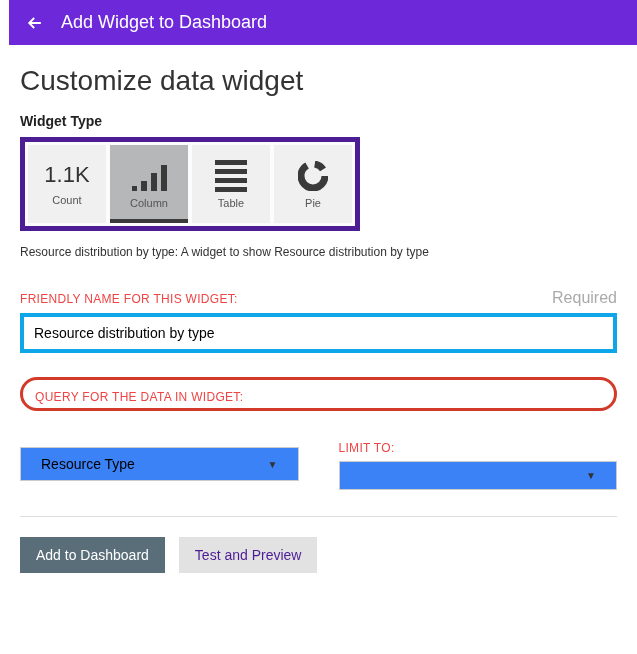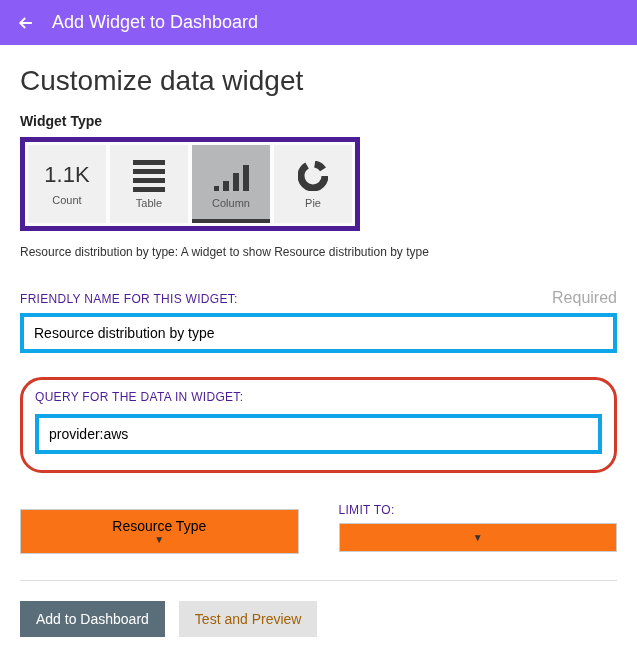--- a/index.html
+++ b/index.html
@@ -1,47 +1,47 @@
 <!DOCTYPE html>
 <html><head>
 <meta charset="utf-8">
 <style>
 * { box-sizing: border-box; margin: 0; padding: 0; }
 body { font-family: -apple-system, BlinkMacSystemFont, "Segoe UI", Arial, sans-serif; background: #fff; width: 637px; }
-.header { background: #8b5cf6; color: #fff; padding: 12px 16px; display: flex; align-items: center; }
+.header { background: #6d28d9; color: #fff; padding: 12px 16px; display: flex; align-items: center; margin-left: 9px; }
 .back-icon { margin-right: 16px; cursor: pointer; display: flex; }
 .back-icon svg { width: 20px; height: 20px; }
 .header-title { font-size: 18px; font-weight: 400; }
 .content { padding: 20px 20px 0 20px; }
 .page-title { font-size: 28px; color: #333; font-weight: 400; margin-bottom: 16px; }
 .section-label { font-size: 14px; font-weight: 700; color: #222; margin-bottom: 8px; }
 .widget-types { display: flex; gap: 4px; border: 5px solid #4c1d95; width: fit-content; padding: 3px; background: #fcfcfc; }
 .wt { width: 78px; height: 78px; display: flex; flex-direction: column; align-items: center; justify-content: center; background: #f0f0f0; cursor: pointer; position: relative; }
 .wt.selected { background: #b6b7b8; }
 .wt.selected::after { content: ""; position: absolute; left: 0; right: 0; bottom: 0; height: 4px; background: #3a3a3a; }
 .wt-big { font-size: 22px; color: #333; font-weight: 400; margin-bottom: 2px; }
 .wt-icon { height: 34px; display: flex; align-items: center; justify-content: center; }
 .wt-label { font-size: 11px; color: #555; margin-top: 4px; }
 .desc { font-size: 12px; color: #333; margin-top: 14px; }
 .field { margin-top: 30px; }
 .field-row { display: flex; justify-content: space-between; align-items: baseline; }
-.field-label { font-size: 12px; color: #4c1d95; letter-spacing: 0.3px; }
+.field-label { font-size: 12px; color: #ef4444; letter-spacing: 0.3px; }
 .required { font-size: 16px; color: #aaa; }
 .input { width: 100%; border: 4px solid #0ea5e9; padding: 8px 10px; font-size: 14px; margin-top: 6px; font-family: inherit; }
-.highlight { border: 3px solid #d23a2a; border-radius: 22px; padding: 10px 12px 16px 12px; margin-top: 24px; }
+.highlight { border: 3px solid #d23a2a; border-radius: 22px; padding: 10px 12px 0 12px; margin-top: 24px; }
 .highlight .field-label { margin-bottom: 4px; }
 .two-col { display: flex; gap: 40px; margin-top: 30px; }
 .col { flex: 1; }
-.select { width: 100%; border: 1px solid #ccc; padding: 8px 9px; font-size: 14px; margin-top: 6px; display: flex; justify-content: space-between; align-items: center; cursor: pointer; background: #f97316; flex-direction: column; }
+.select { width: 100%; border: 1px solid #ccc; padding: 8px 20px; font-size: 14px; margin-top: 6px; display: flex; justify-content: space-between; align-items: center; cursor: pointer; background: #3b82f6; }
 .select .caret { font-size: 10px; color: #333; }
 .divider { border-top: 1px solid #ddd; margin-top: 26px; }
 .actions { padding: 20px; display: flex; gap: 14px; }
 .btn { padding: 10px 16px; font-size: 14px; border: none; cursor: pointer; font-family: inherit; }
 .btn-primary { background: #5a6e7a; color: #fff; }
-.btn-secondary { background: #e2e2e2; color: #a16207; }
+.btn-secondary { background: #e2e2e2; color: #4c1d95; }
 .table-lines { display: flex; flex-direction: column; gap: 4px; }
 .table-lines div { width: 32px; height: 5px; background: #3a3a3a; }
 .col-bars { display: flex; align-items: flex-end; gap: 4px; height: 30px; }
 .col-bars .dot { width: 5px; height: 5px; background: #3a3a3a; }
 .col-bars .b1 { width: 6px; height: 10px; background: #3a3a3a; }
 .col-bars .b2 { width: 6px; height: 18px; background: #3a3a3a; }
 .col-bars .b3 { width: 6px; height: 26px; background: #3a3a3a; }
 </style>
 </head>
 <body>
@@ -57,41 +57,41 @@
 
 <div class="content">
   <h1 class="page-title">Customize data widget</h1>
 
   <div class="section-label">Widget Type</div>
   <div class="widget-types">
     <div class="wt">
       <div class="wt-big">1.1K</div>
       <div class="wt-label">Count</div>
     </div>
+    <div class="wt selected">
+      <div class="wt-icon">
+        <div class="col-bars">
+            <div class="dot"></div>
+            <div class="b1"></div>
+            <div class="b2"></div>
+            <div class="b3"></div>
+          </div>
+      </div>
+      <div class="wt-label">Column</div>
+    </div>
     <div class="wt">
       <div class="wt-icon">
         <div class="table-lines">
             <div></div>
             <div></div>
             <div></div>
             <div></div>
           </div>
       </div>
       <div class="wt-label">Table</div>
-    </div>
-    <div class="wt selected">
-      <div class="wt-icon">
-        <div class="col-bars">
-            <div class="dot"></div>
-            <div class="b1"></div>
-            <div class="b2"></div>
-            <div class="b3"></div>
-          </div>
-      </div>
-      <div class="wt-label">Column</div>
     </div>
     <div class="wt">
       <div class="wt-icon">
         <svg width="30" height="30" viewBox="0 0 30 30">
             <circle cx="15" cy="15" r="12" fill="none" stroke="#3a3a3a" stroke-width="7" stroke-dasharray="50 8 10 100"></circle>
           </svg>
       </div>
       <div class="wt-label">Pie</div>
     </div>
   </div>
@@ -101,21 +101,20 @@
   <div class="field">
     <div class="field-row">
       <span class="field-label">FRIENDLY NAME FOR THIS WIDGET:</span>
       <span class="required">Required</span>
     </div>
     <input class="input" value="Resource distribution by type" style="">
   </div>
 
   <div class="highlight">
     <div class="field-label">QUERY FOR THE DATA IN WIDGET:</div>
-    <input class="input" value="provider:aws" style="">
   </div>
 
   <div class="two-col">
     <div class="col">
       <div class="select">
         <span>Resource Type</span>
         <span class="caret">▼</span>
       </div>
     </div>
     <div class="col">

